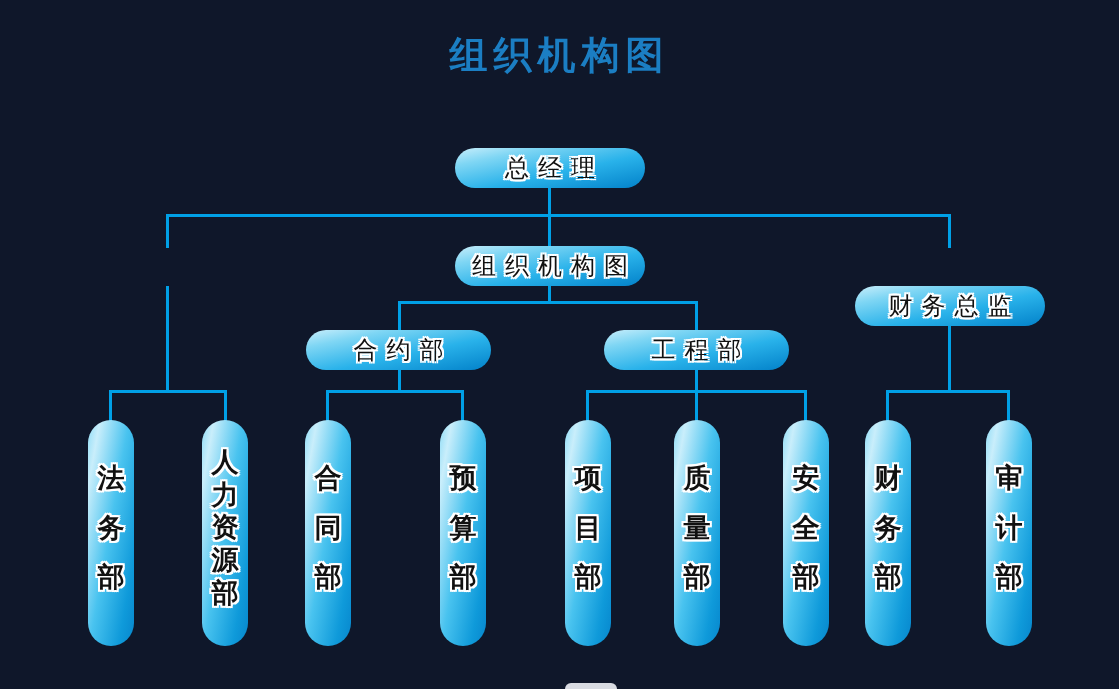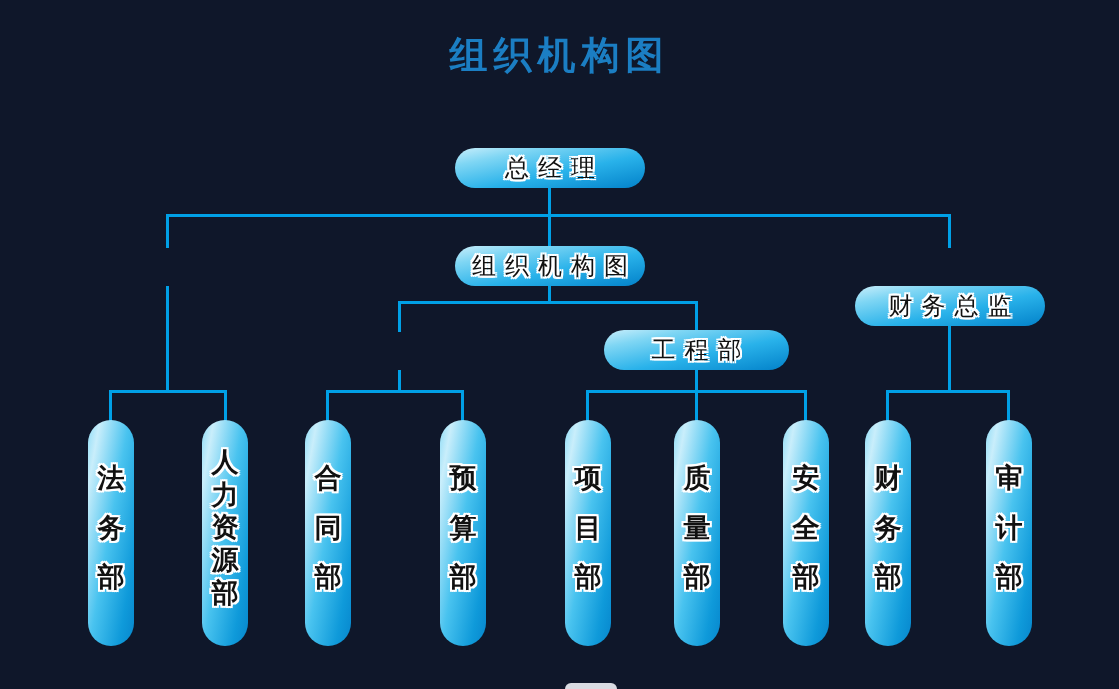--- a/index.html
+++ b/index.html
@@ -89,20 +89,21 @@
   <div class="line v" style="left:948px;top:286px;height:107px;"></div>
   <div class="line h" style="left:886px;top:390px;width:124px;"></div>
   <div class="line v" style="left:886px;top:390px;height:32px;"></div>
   <div class="line v" style="left:1007px;top:390px;height:32px;"></div>
 
   <div class="hpill" style="left:455px;top:148px;">总经理</div>
 
   <div class="hpill" style="left:455px;top:246px;">组织机构图</div>
   <div class="hpill" style="left:855px;top:246px;margin-top:40px;">财务总监</div>
 
+  <div class="hpill" style="left:306px;top:330px;width:185px;">合约部</div>
   <div class="hpill" style="left:604px;top:330px;width:185px;">工程部</div>
 
   <div class="vpill" style="left:88px;">
       <span class="vchar">法</span>
       <span class="vchar">务</span>
       <span class="vchar">部</span>
     </div>
   <div class="vpill" style="left:202px;">
       <span class="vchar">人</span>
       <span class="vchar">力</span>

